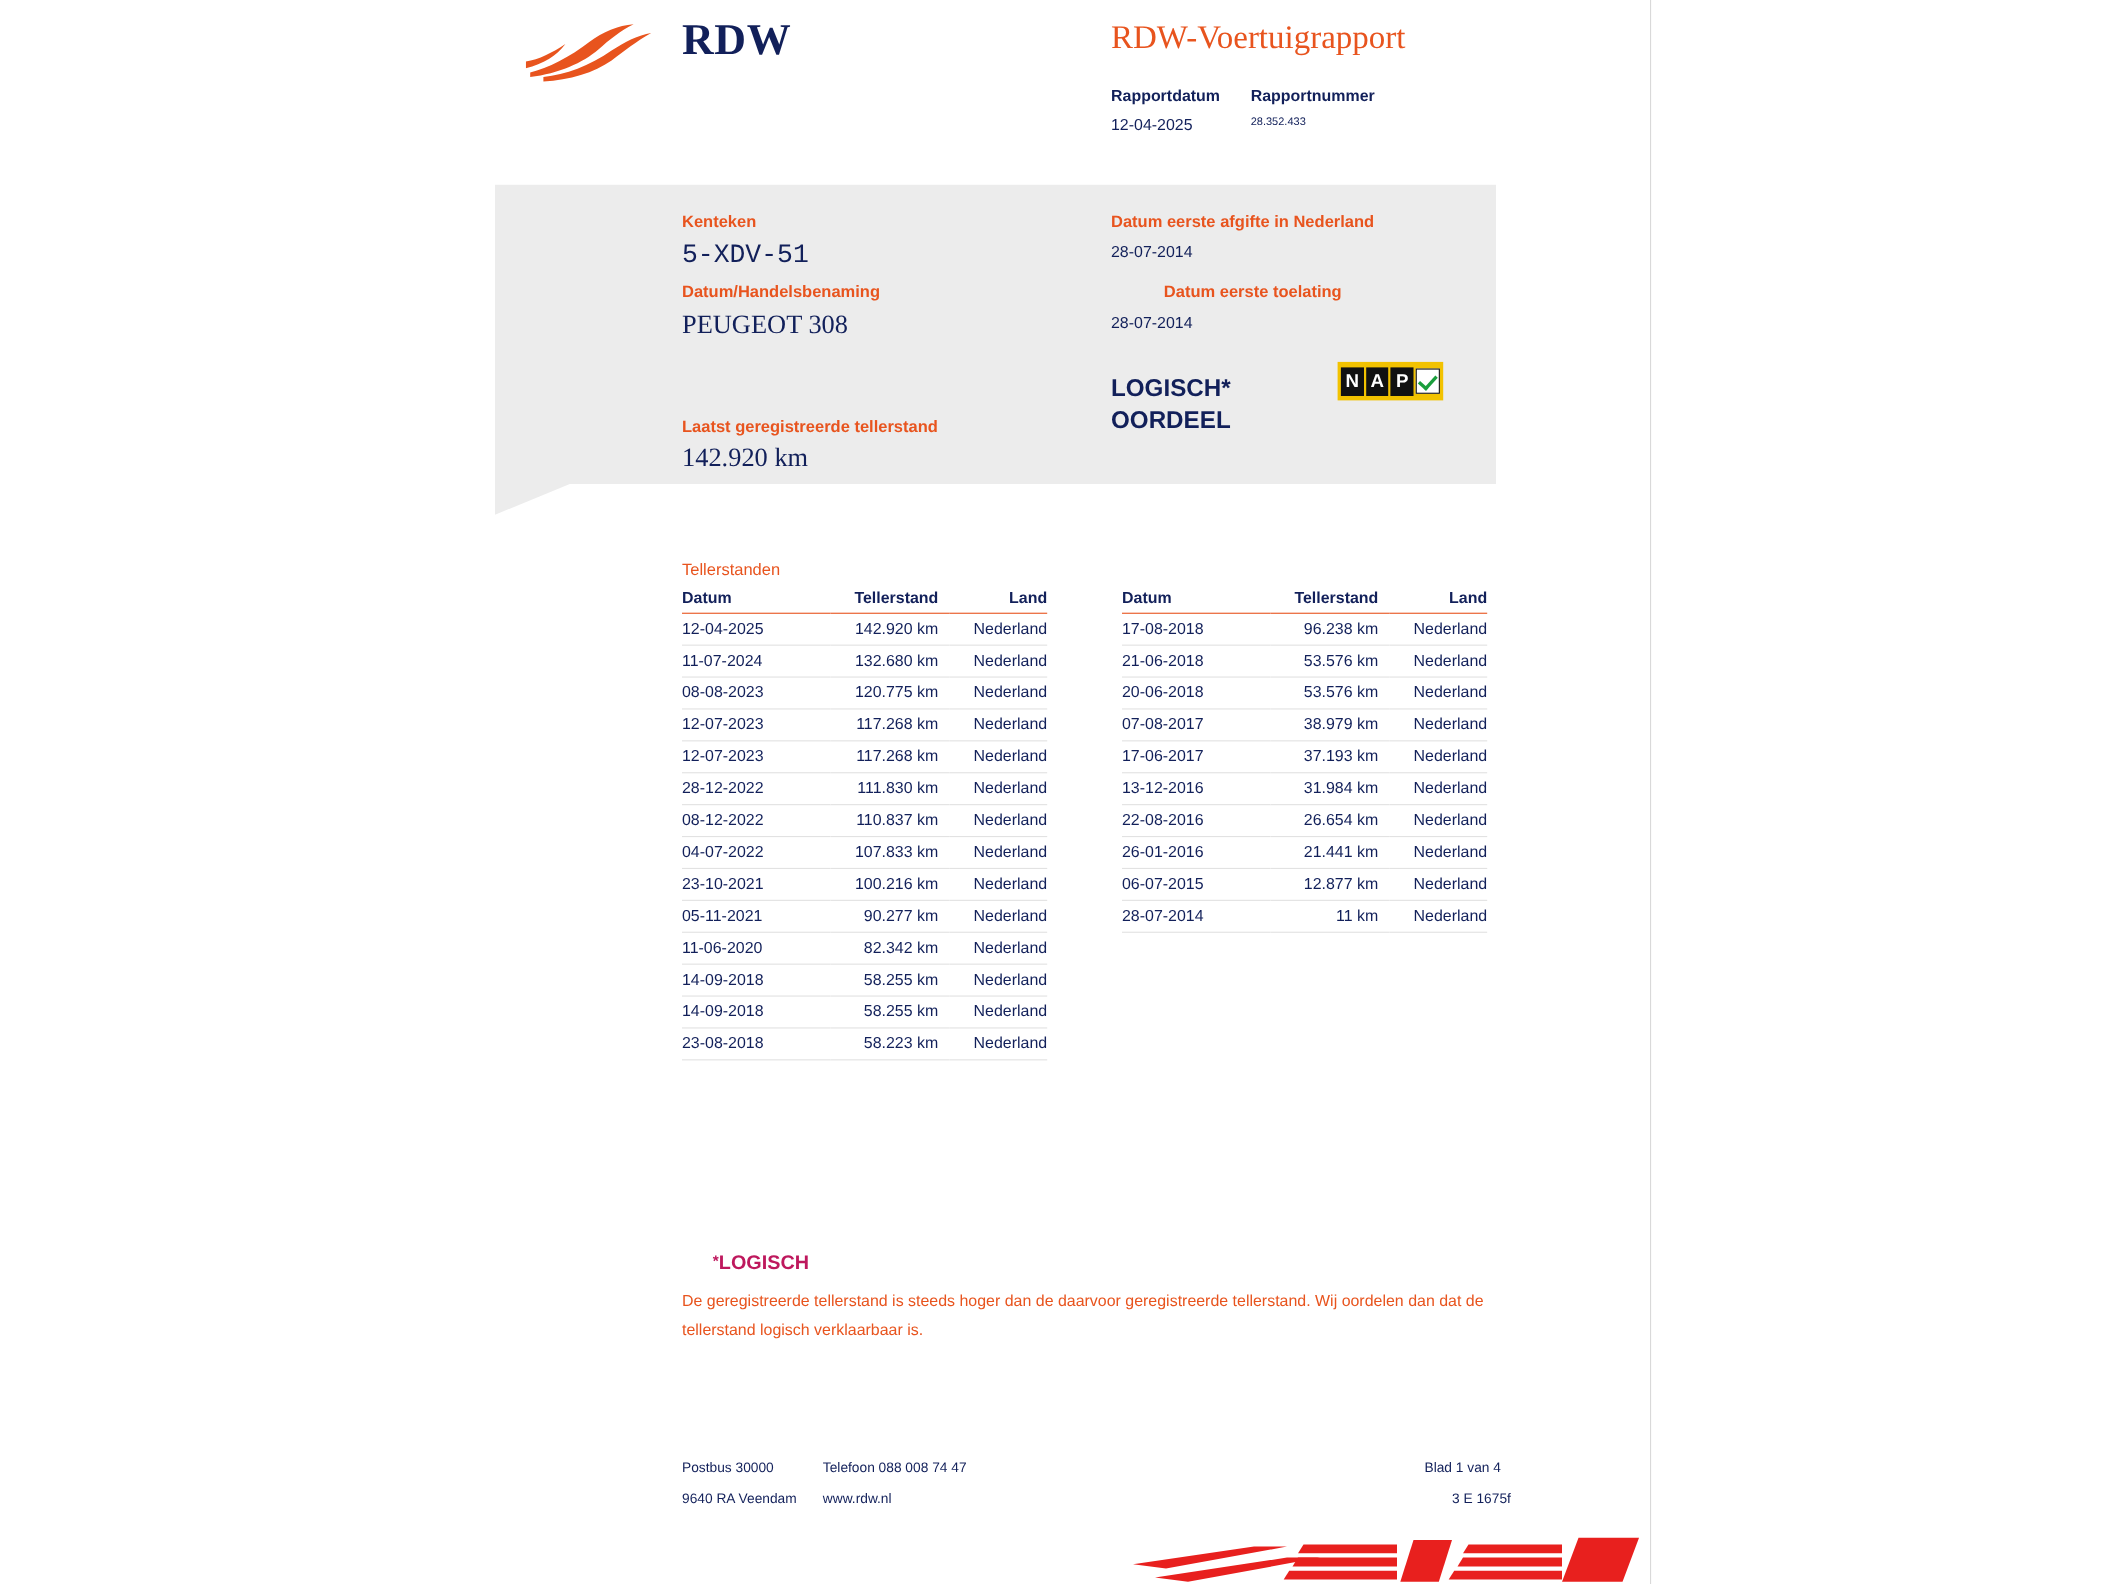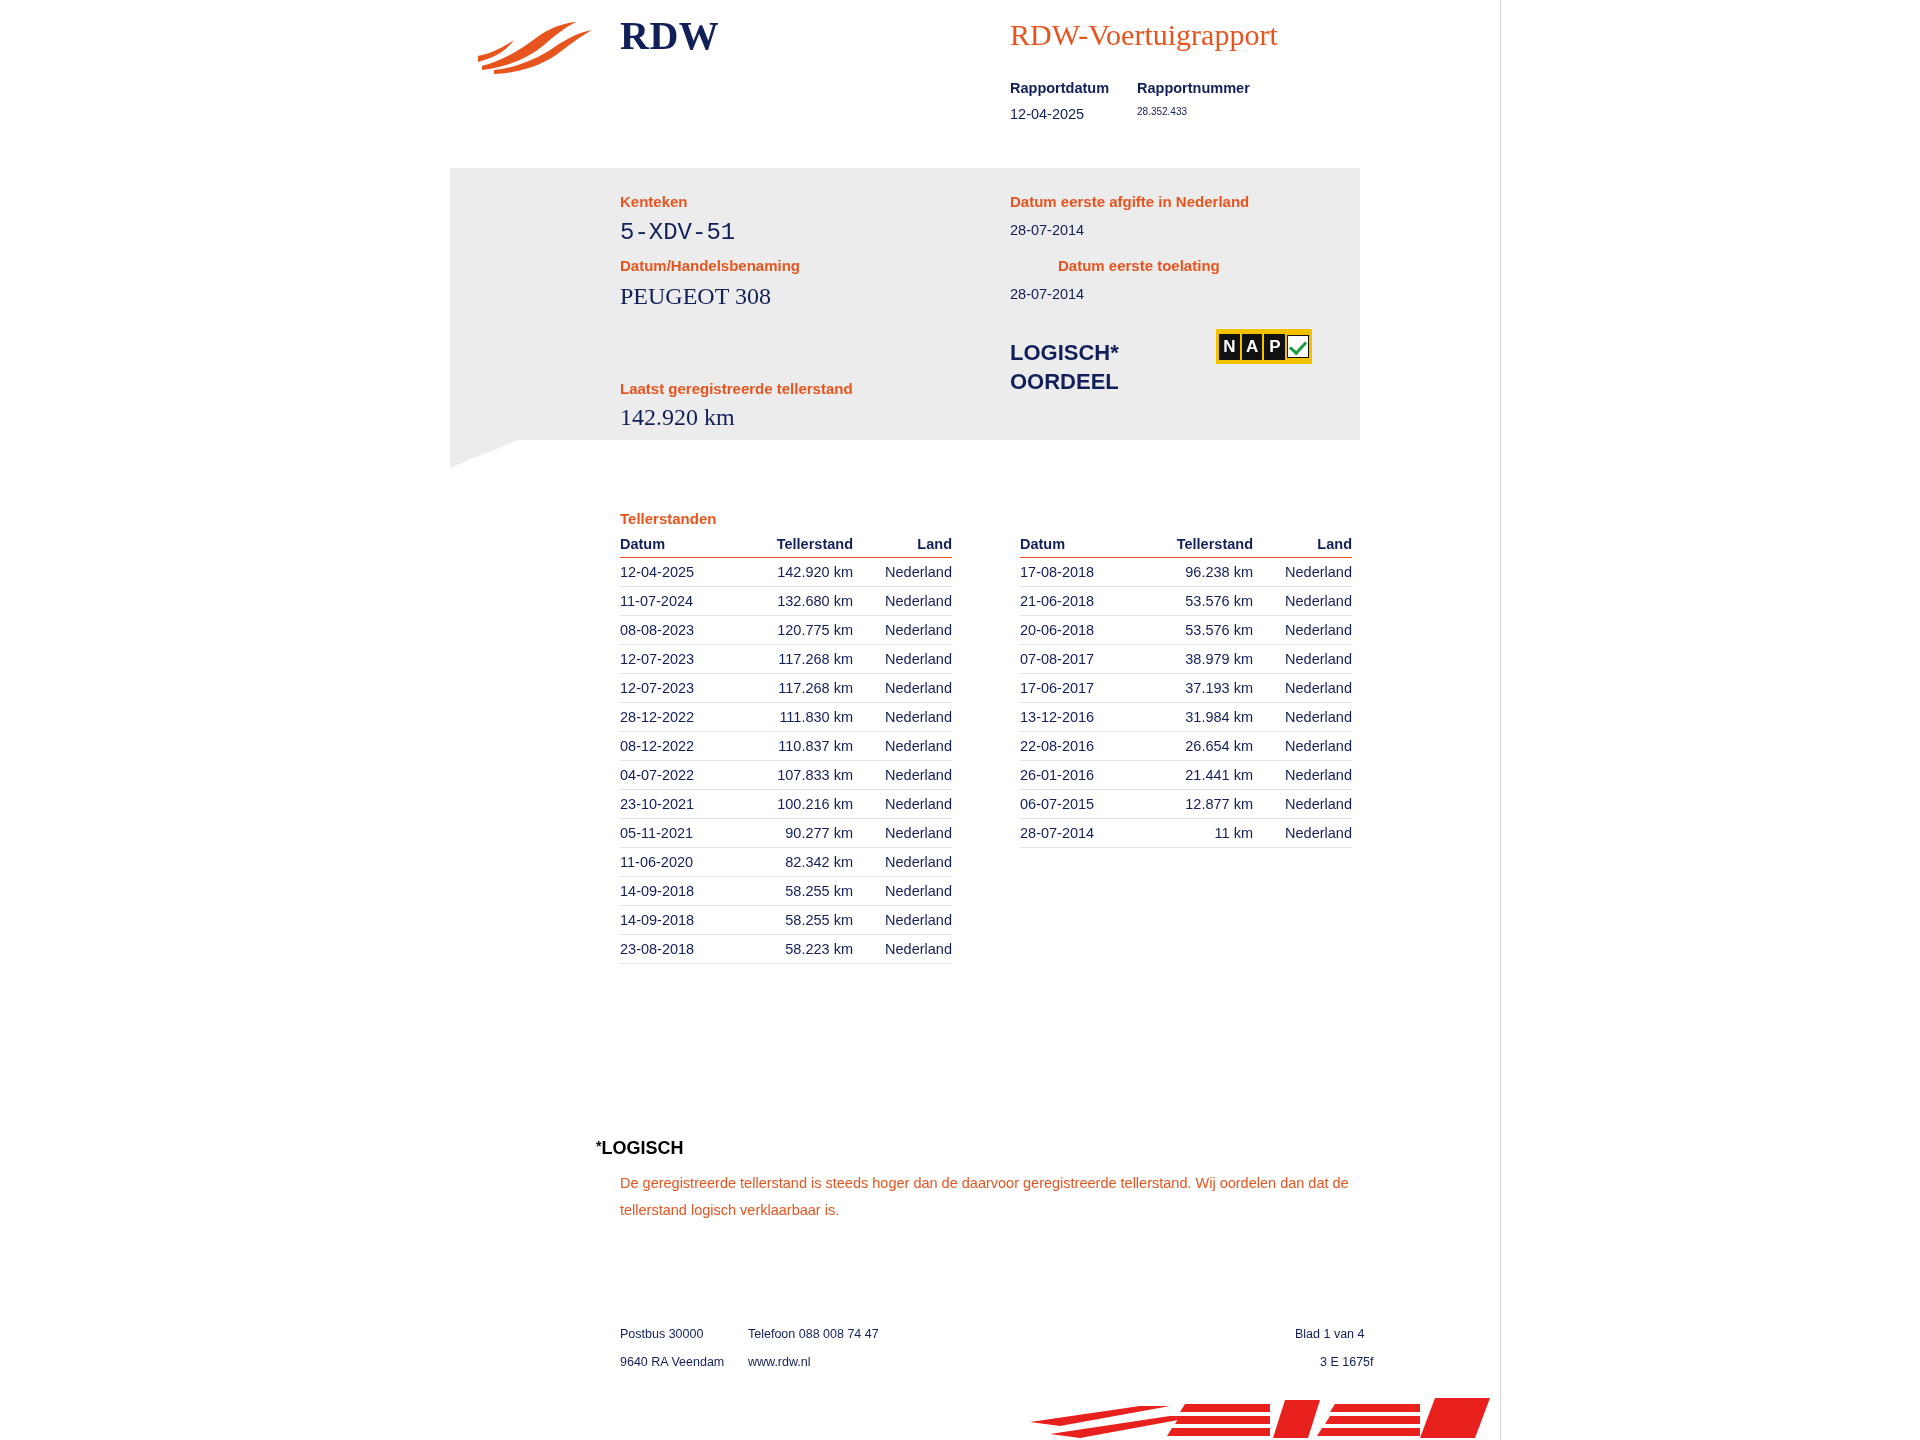--- a/index.html
+++ b/index.html
@@ -193,21 +193,21 @@
     border-width: 0 3px 3px 0;
     transform: rotate(42deg);
   }
 
   
   .tables-title {
     position: absolute;
     left: 620px;
     top: 510px;
     font-size: 15px;
-    font-weight: bold;
+    font-weight: normal;
     color: #e8541e;
   }
   table.meter {
     position: absolute;
     border-collapse: collapse;
     font-size: 14.5px;
     color: #12205a;
   }
   #table-left  { left: 620px; top: 534px; width: 332px; }
   #table-right { left: 1020px; top: 534px; width: 332px; }
@@ -227,25 +227,25 @@
   }
   table.meter td.num { text-align: right; padding-right: 10px; }
   table.meter td.land { text-align: right; }
   table.meter col.c1 { width: 135px; }
   table.meter col.c2 { width: 108px; }
   table.meter col.c3 { width: 89px; }
 
   
   .note-title {
     position: absolute;
-    left: 596px;
+    left: 648px;
     top: 1138px;
     font-size: 18px;
     font-weight: bold;
-    color: #000000;
+    color: #be185d;
   }
   .note-title .star {
     font-size: 14px;
     vertical-align: top;
   }
   .note-body {
     position: absolute;
     left: 620px;
     top: 1170px;
     width: 760px;

